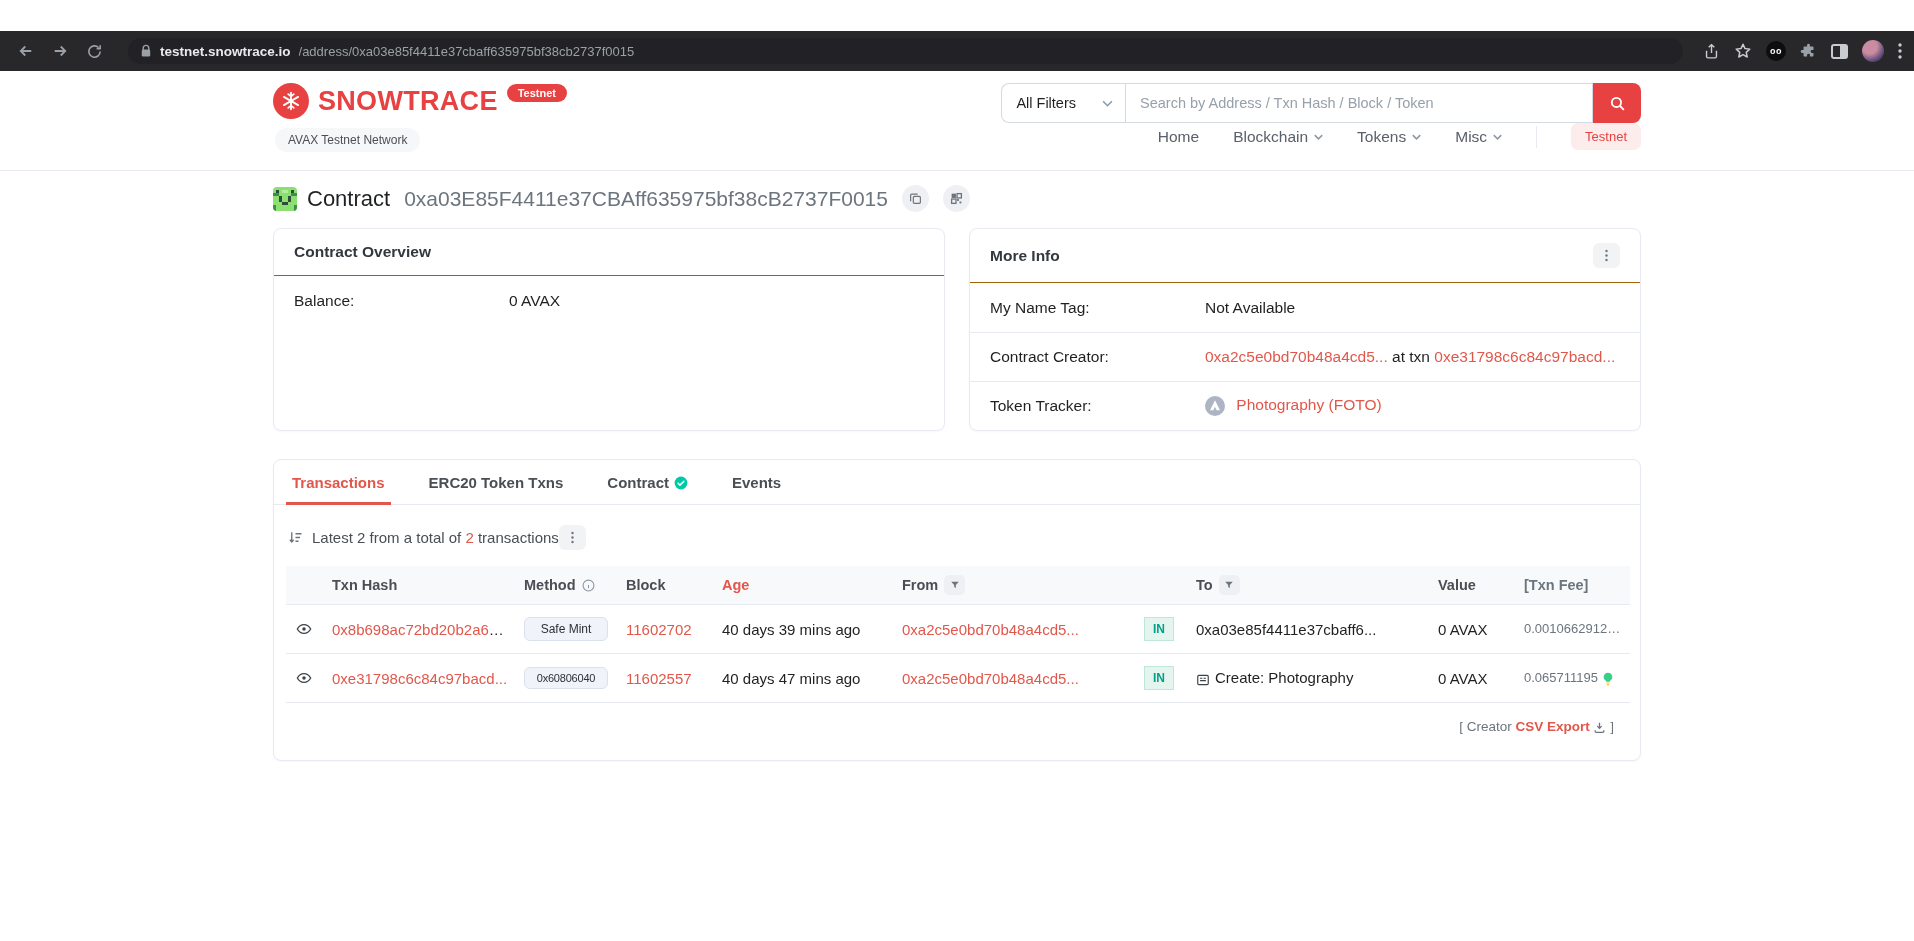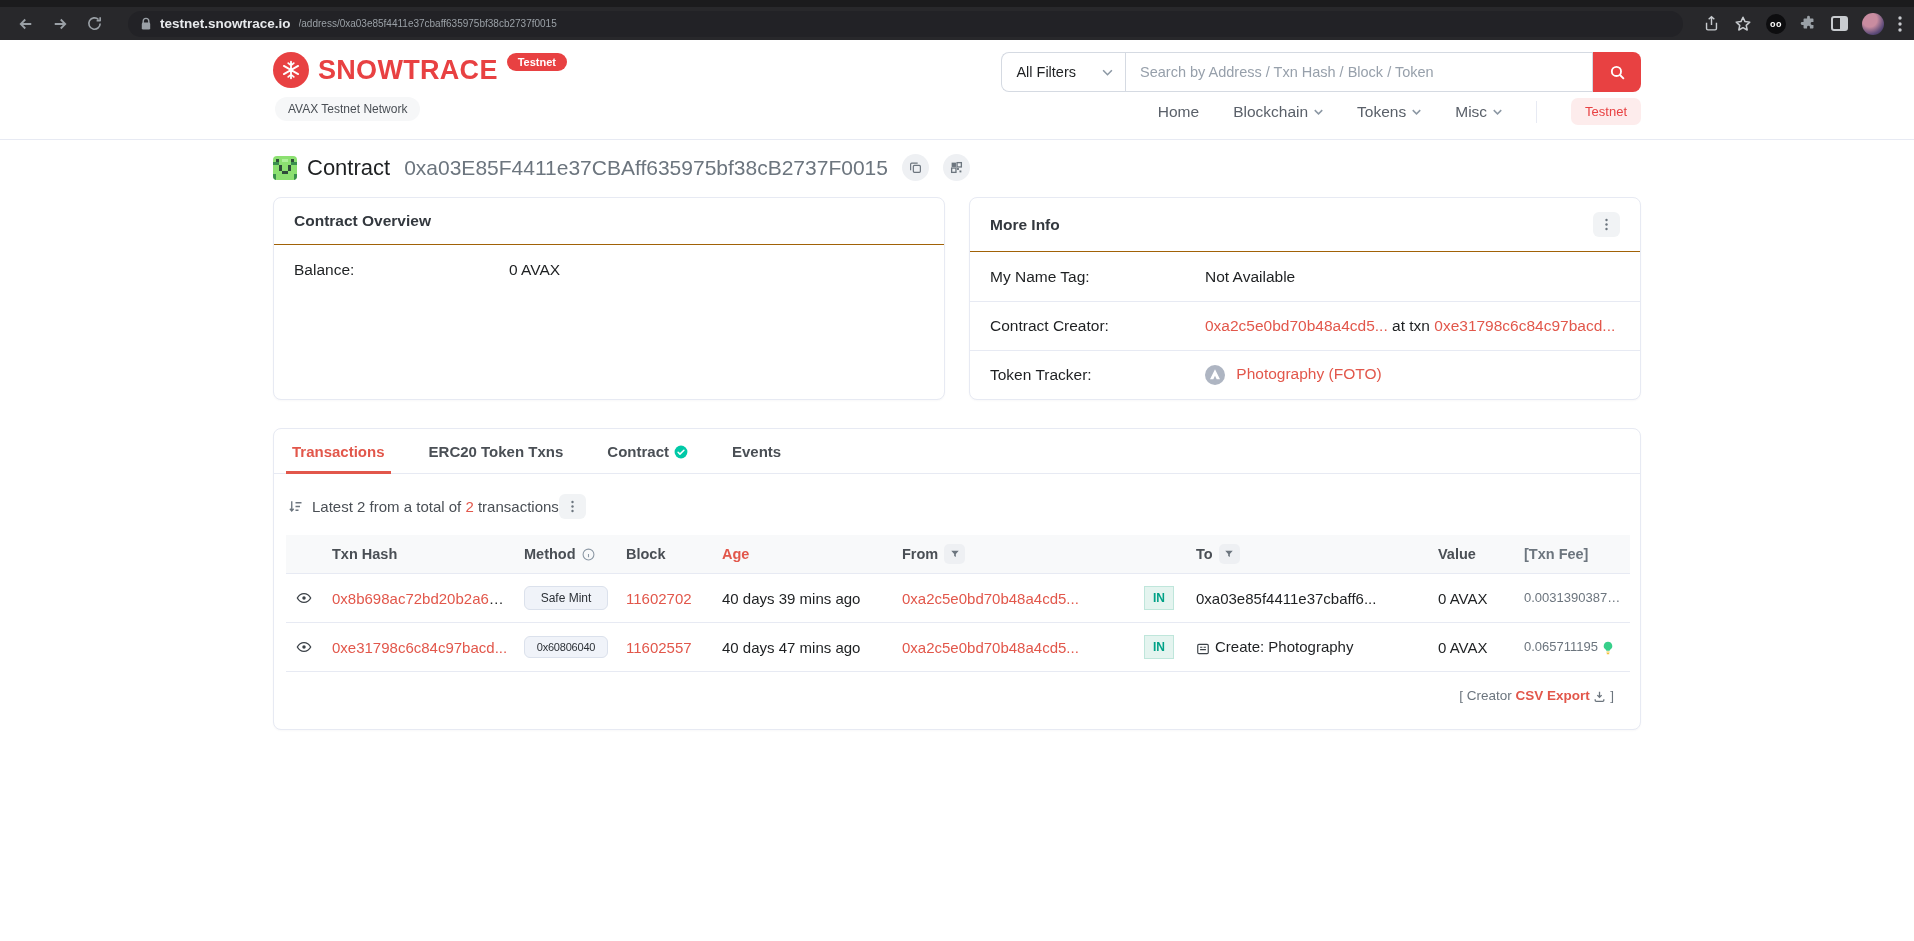--- a/index.html
+++ b/index.html
@@ -1,28 +1,28 @@
 <!DOCTYPE html>
 <html><head>
 <meta charset="utf-8">
 <style>
   * { margin:0; padding:0; box-sizing:border-box; }
   html,body { width:1914px; height:941px; overflow:hidden; background:#fff;
     font-family:"Liberation Sans", sans-serif; color:#1e2022; }
 
   
-  .chrome { height:40px; background:#28282b; display:flex; flex-direction:column; }
+  .chrome { height:40px; background:#28282b; display:flex; flex-direction:row;margin-top:31px; }
   .chrome-topstrip { height:7px; background:#1b1b1d; }
   .chrome-bar { flex:1; display:flex; align-items:center; padding:0 12px; gap:6px; }
   .nav-btn { width:28px; height:28px; display:flex; align-items:center; justify-content:center;
     border-radius:50%; color:#9aa0a6; flex:0 0 auto; cursor:pointer; }
   .omnibox { flex:1; height:26px; margin:0 10px 0 14px; display:flex; align-items:center;
     gap:8px; background:#222226; border-radius:13px; padding:0 12px; min-width:0; }
   .omni-domain { color:#e8eaed; font-size:13.5px; font-weight:700; white-space:nowrap; }
-  .omni-path { color:#9aa0a6; font-size:10px; white-space:nowrap; overflow:hidden;
+  .omni-path { color:#9aa0a6; font-size:13px; white-space:nowrap; overflow:hidden;
     text-overflow:ellipsis; }
   .chrome-right { display:flex; align-items:center; gap:14px; padding-left:4px; }
   .chrome-ic { color:#c8cbcf; display:flex; align-items:center; }
   .owl-ic { width:20px; height:20px; border-radius:50%; background:#0d0d0f; display:flex;
     align-items:center; justify-content:center; color:#fff; font-size:9px; font-weight:700;
     letter-spacing:.5px; }
   .sidebar-ic { width:17px; height:15px; border:2px solid #c8cbcf; border-radius:3px; position:relative; }
   .sidebar-ic::after { content:""; position:absolute; right:0; top:0; bottom:0; width:6px; background:#c8cbcf; }
   .avatar-ic { width:22px; height:22px; border-radius:50%;
     background:radial-gradient(circle at 35% 30%, #c98ca0 0 35%, #5b4a78 70%, #2b2440 100%); }
@@ -33,21 +33,21 @@
   .header-inner { display:flex; justify-content:space-between; padding-top:12px; }
   .logo-block { }
   .logo-row { display:flex; align-items:flex-start; gap:9px; }
   .logo-mark { width:36px; height:36px; border-radius:50%; background:#e84142; display:flex;
     align-items:center; justify-content:center; }
   .logo-text { font-size:27px; font-weight:800; color:#e84142; letter-spacing:.3px; line-height:36px; }
   .logo-badge { background:#e84142; color:#fff; font-size:11px; font-weight:700; padding:3px 11px;
     border-radius:11px; margin-top:1px; }
   .network-pill { display:inline-block; margin-top:9px; margin-left:2px; background:#f6f7f8;
     color:#4a4f55; font-size:12px; padding:5px 13px; border-radius:14px; }
-  .header-right { display:flex; flex-direction:column; align-items:flex-end; gap:6px; }
+  .header-right { display:flex; flex-direction:column; align-items:flex-end; gap:0; }
   .search-group { display:flex; height:40px; }
   .filter-select { display:flex; align-items:center; gap:26px; background:#fff;
     border:1px solid #d5dae2; border-right:none; border-radius:8px 0 0 8px; padding:0 12px 0 14px;
     font-size:14.5px; color:#1e2022; cursor:pointer; }
   .search-input { width:468px; border:1px solid #d5dae2; padding:0 14px; font-size:14.5px;
     color:#1e2022; outline:none; font-family:"Liberation Sans",sans-serif; }
   .search-input::placeholder { color:#97a0ab; }
   .search-btn { width:48px; border:none; background:#e84142; border-radius:0 8px 8px 0;
     display:flex; align-items:center; justify-content:center; cursor:pointer; }
   .main-nav { display:flex; align-items:center; gap:34px; font-size:15.5px; color:#5a6069; }
@@ -422,21 +422,21 @@
             </td>
             <td class="c-hash"><a class="red-link">0x8b698ac72bd20b2a64...</a></td>
             <td class="c-method"><span class="method-badge">Safe Mint</span></td>
             <td class="c-block"><a class="red-link">11602702</a></td>
             <td class="c-age">40 days 39 mins ago</td>
             <td class="c-from"><a class="red-link">0xa2c5e0bd70b48a4cd5...</a></td>
             <td class="c-dir"><span class="dir-badge">IN</span></td>
             <td class="c-to">0xa03e85f4411e37cbaff6...</td>
             <td class="c-value">0 AVAX</td>
             <td class="c-fee fee-cell">
-              <span>0.0031390387</span>
+              <span>0.0010662912</span>
               <svg class="inline-svg" width="12" height="14" viewBox="0 0 16 20">
                   <path d="M8 1a6 6 0 0 1 3.4 11c-.6.4-1 1-1 1.8H5.6c0-.8-.4-1.4-1-1.8A6 6 0 0 1 8 1z" fill="#37cf8a"></path>
                   <rect x="5.6" y="15" width="4.8" height="1.6" rx=".8" fill="#f4c23d"></rect>
                   <rect x="6.1" y="17.3" width="3.8" height="1.5" rx=".75" fill="#f4c23d"></rect>
                 </svg>
             </td>
           </tr>
           <tr>
             <td class="c-eye">
               <button class="eye-btn">

